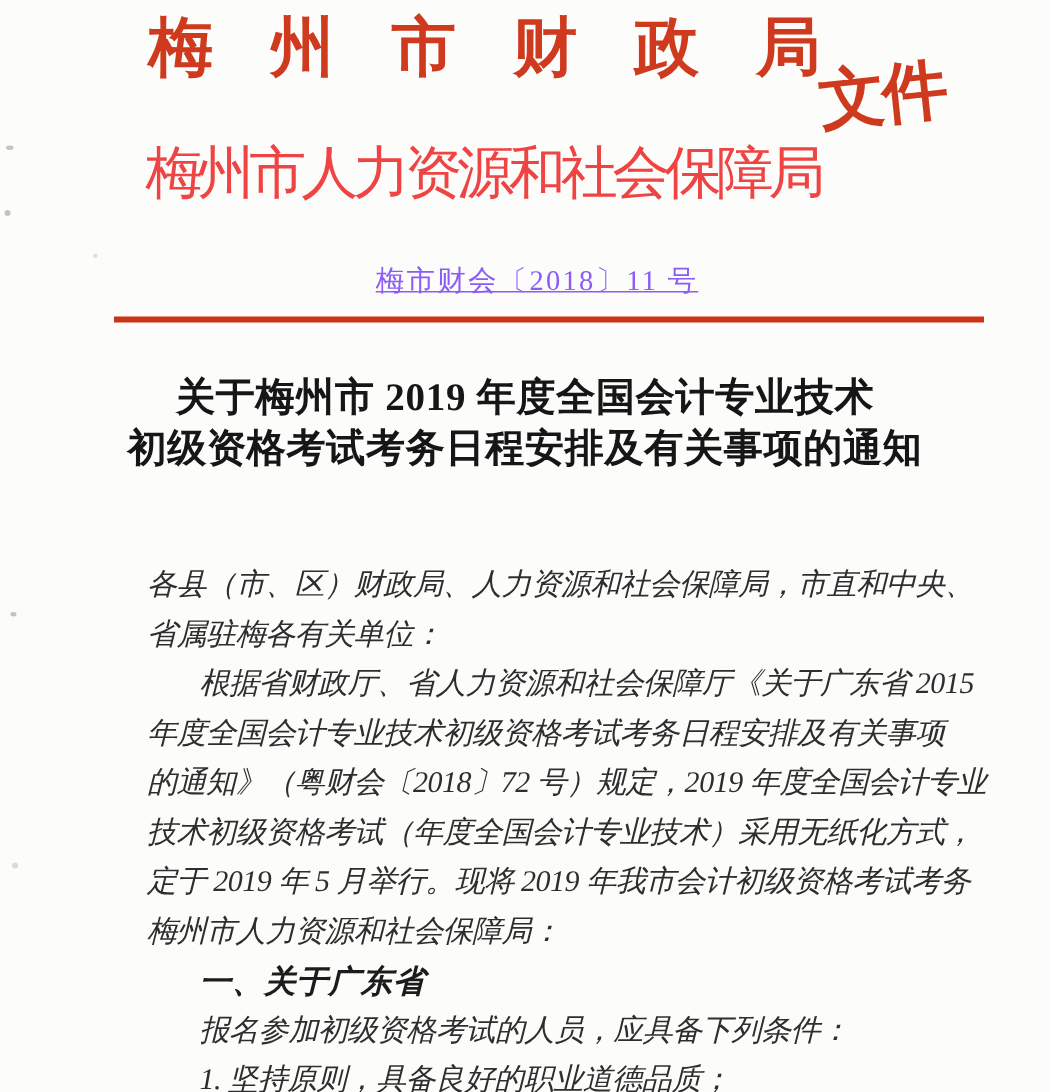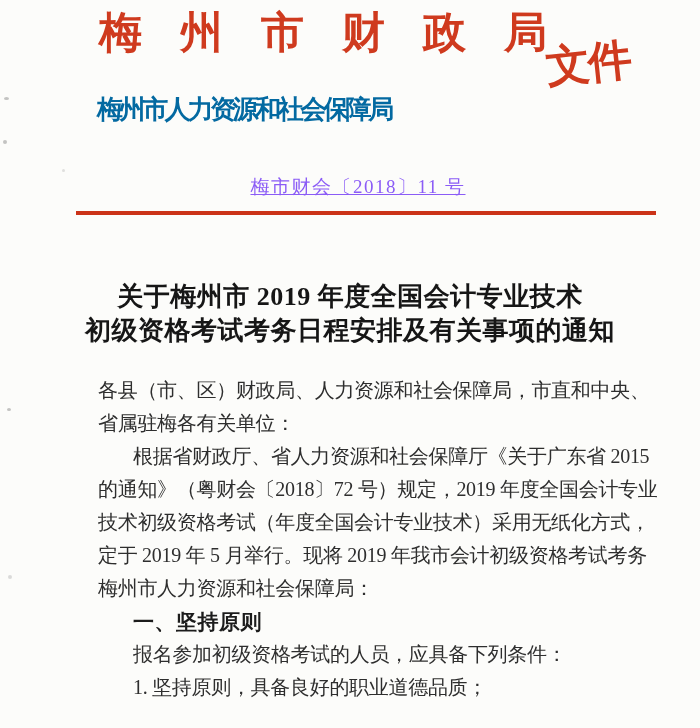--- a/index.html
+++ b/index.html
@@ -14,53 +14,53 @@
   }
 
   
   .agency-line1 {
     position: absolute; left: 99px; top: 11px;
     font-size: 43px; line-height: 1; font-weight: bold;
     color: #cf3a1e; letter-spacing: 38px; white-space: nowrap;
   }
   .agency-line2 {
     position: absolute; left: 97px; top: 97px;
-    font-size: 26px; line-height: 1; font-weight: bold;
-    color: #0369a1; letter-spacing: -3.4px; white-space: nowrap;
+    font-size: 38px; line-height: 1; font-weight: normal;
+    color: #ef4444; letter-spacing: -3.4px; white-space: nowrap;
   }
   .doc-type {
     position: absolute; left: 546px; top: 42px;
     font-size: 44px; line-height: 1; font-weight: bold;
     color: #cf3a1e; letter-spacing: -2px; white-space: nowrap;
     transform: rotate(-6deg); transform-origin: center;
   }
   .doc-number {
     position: absolute; left: 0; top: 174px; width: 100%;
     text-align: center; text-indent: 16px;
     font-size: 19px; letter-spacing: 1.5px; color: #8b5cf6; text-decoration: underline;
   }
   .red-rule {
     position: absolute; left: 76px; top: 211px;
     width: 580px; height: 4px; background: #cb3318;
   }
 
   
   .doc-title {
-    position: absolute; left: 0; top: 280px; width: 100%;
+    position: absolute; left: 0; top: 248px; width: 100%;
     text-align: center; font-size: 26px; font-weight: bold;
     line-height: 34px; letter-spacing: 0.5px; color: #161616;
   }
 
   
   .body-block {
     position: absolute; left: 98px; top: 374px; width: 548px;
     font-size: 20px; line-height: 33px; letter-spacing: -0.3px;
     color: #2e2e2e;
   }
-  .bline { height: 33px; white-space: nowrap; }
+  .bline { height: 33px; white-space: nowrap; font-style: italic; }
   .indent { padding-left: 35px; }
   .section-heading {
     font-family: "Liberation Sans", "DejaVu Sans", sans-serif;
     font-weight: bold; font-size: 21px; letter-spacing: 0.5px;
     color: #1c1c1c;
   }
 
   
   .speck { position: absolute; background: rgba(90,90,90,0.35); border-radius: 50%; }
   .s1 { left: 4px;  top: 97px;  width: 5px; height: 3px; }
@@ -83,26 +83,27 @@
   <div class="doc-title">
     <div>关于梅州市 2019 年度全国会计专业技术</div>
     <div>初级资格考试考务日程安排及有关事项的通知</div>
   </div>
 
   <div class="body-block">
     <div class="bline">各县（市、区）财政局、人力资源和社会保障局，市直和中央、</div>
     <div class="bline">省属驻梅各有关单位：</div>
 
     <div class="bline indent">根据省财政厅、省人力资源和社会保障厅《关于广东省 2015</div>
+    <div class="bline">年度全国会计专业技术初级资格考试考务日程安排及有关事项</div>
     <div class="bline">的通知》（粤财会〔2018〕72 号）规定，2019 年度全国会计专业</div>
     <div class="bline">技术初级资格考试（年度全国会计专业技术）采用无纸化方式，</div>
     <div class="bline">定于 2019 年 5 月举行。现将 2019 年我市会计初级资格考试考务</div>
     <div class="bline">梅州市人力资源和社会保障局：</div>
 
-    <div class="bline indent section-heading">一、坚持原则</div>
+    <div class="bline indent section-heading">一、关于广东省</div>
     <div class="bline indent">报名参加初级资格考试的人员，应具备下列条件：</div>
     <div class="bline indent">1. 坚持原则，具备良好的职业道德品质；</div>
   </div>
 
   <div class="speck s1"></div>
   <div class="speck s2"></div>
   <div class="speck s3"></div>
   <div class="speck s4"></div>
   <div class="speck s5"></div>
 

